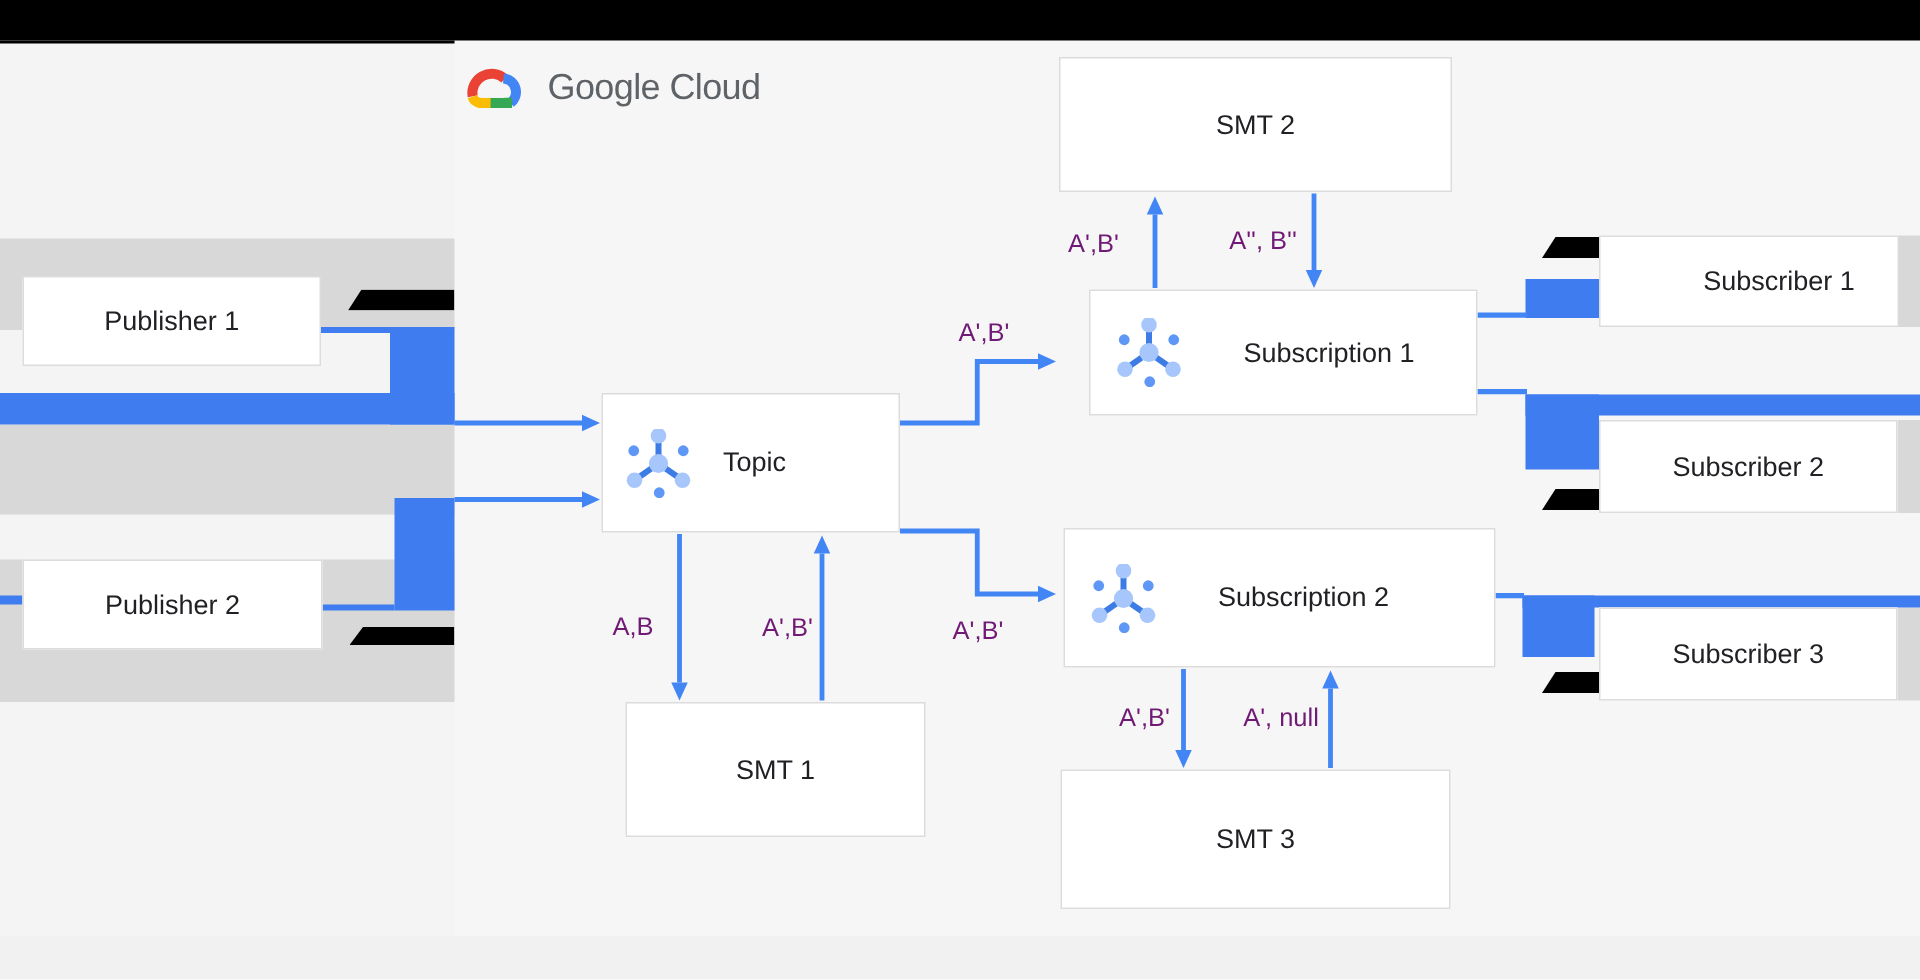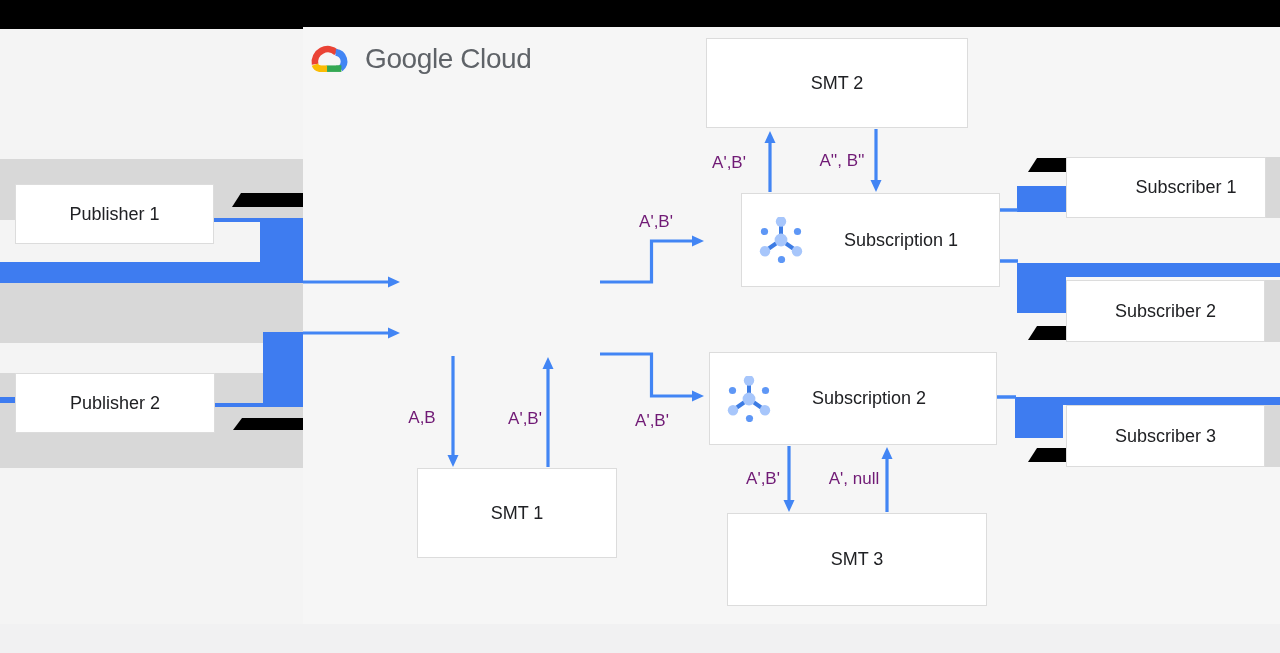--- a/index.html
+++ b/index.html
@@ -24,37 +24,37 @@
   .box.iconic{justify-content:flex-start;}
   .iconic .ps-icon{margin-left:14px;flex:0 0 auto;}
   .iconic .nlabel{margin-left:20px;}
   .sub-box .ps-icon{margin-left:16px;}
   .sub-box .nlabel{margin-left:40px;}
   .pub1{left:15px;top:184px;width:199px;height:60px;}
   .pub2{left:15px;top:373px;width:200px;height:60px;}
   .topic{left:401px;top:262px;width:199px;height:93px;}
   .smt1{left:417px;top:468px;width:200px;height:90px;}
   .smt2{left:706px;top:38px;width:262px;height:90px;}
-  .sub1{left:741px;top:193px;width:259px;height:94px;}
+  .sub1{left:726px;top:193px;width:259px;height:84px;}
   .sub2{left:709px;top:352px;width:288px;height:93px;}
-  .smt3{left:707px;top:513px;width:260px;height:93px;margin-left:20px;}
+  .smt3{left:707px;top:513px;width:260px;height:93px;}
   .subr1{left:1066px;top:157px;width:200px;height:61px;padding-left:40px;}
   .subr2{left:1066px;top:280px;width:199px;height:62px;}
   .subr3{left:1066px;top:405px;width:199px;height:62px;}
   
   .edges{position:absolute;left:0;top:0;z-index:3;pointer-events:none;}
   .edge{fill:none;stroke:var(--accent-blue,#4285f4);stroke-width:3.2px;}
   .conn{fill:none;stroke:var(--accent-blue,#4285f4);stroke-width:3.5px;}
   #ah path{fill:var(--accent-blue,#4285f4);}
   .elabel{position:absolute;transform:translate(-50%,-50%);font-size:17px;
           color:#701a75;white-space:nowrap;z-index:5;}
   
   .logo{position:absolute;left:306px;top:40px;height:38px;display:flex;
         align-items:center;gap:15px;z-index:2;}
-  .logo-text{font-size:28px;color:var(--logo-gray,#5f6368);letter-spacing:-0.4px;}
+  .logo-text{font-size:24px;color:var(--logo-gray,#5f6368);letter-spacing:-0.4px;}
 </style>
 </head>
 <body>
 
 <div id="stage">
 
   <div class="abs topbar"></div>
   <div class="abs topbar-ext"></div>
   <div class="abs leftbg"></div>
   <div class="abs footer"></div>
@@ -130,20 +130,37 @@
   <span class="elabel" style="left:763px;top:479px">A',B'</span>
   <span class="elabel" style="left:854px;top:479px">A', null</span>
 
   <div class="abs box pub1">
     <span class="nlabel">Publisher 1</span>
   </div>
   <div class="abs box pub2">
     <span class="nlabel">Publisher 2</span>
   </div>
 
+  <div class="abs box iconic topic">
+    <svg class="ps-icon" width="46" height="46" viewBox="-23 -23 46 46" aria-hidden="true">
+      <g stroke="#3d7ce4" stroke-width="4">
+        <line x1="0" y1="0" x2="0" y2="-18"></line>
+        <line x1="0" y1="0" x2="-15.8" y2="11"></line>
+        <line x1="0" y1="0" x2="15.8" y2="11"></line>
+      </g>
+      <circle r="6.4" fill="#a7c6fb"></circle>
+      <circle cx="0" cy="-18.5" r="5.2" fill="#a7c6fb"></circle>
+      <circle cx="-16" cy="11.2" r="5.2" fill="#a7c6fb"></circle>
+      <circle cx="16" cy="11.2" r="5.2" fill="#a7c6fb"></circle>
+      <circle cx="-16.5" cy="-8.5" r="3.6" fill="#5e97f6"></circle>
+      <circle cx="16.5" cy="-8.5" r="3.6" fill="#5e97f6"></circle>
+      <circle cx="0.5" cy="19.5" r="3.6" fill="#5e97f6"></circle>
+    </svg>
+    <span class="nlabel">Topic</span>
+  </div>
 
   <div class="abs box smt1">
     <span class="nlabel">SMT 1</span>
   </div>
   <div class="abs box smt2">
     <span class="nlabel">SMT 2</span>
   </div>
   <div class="abs box smt3">
     <span class="nlabel">SMT 3</span>
   </div>

